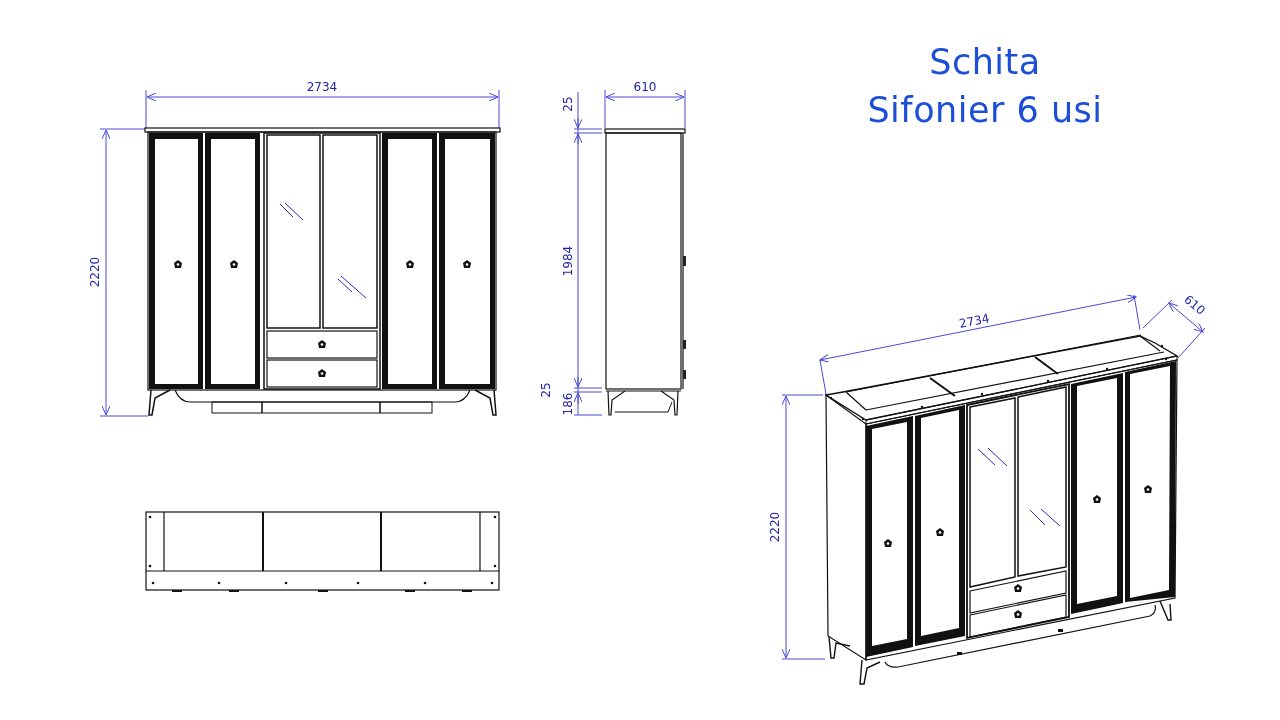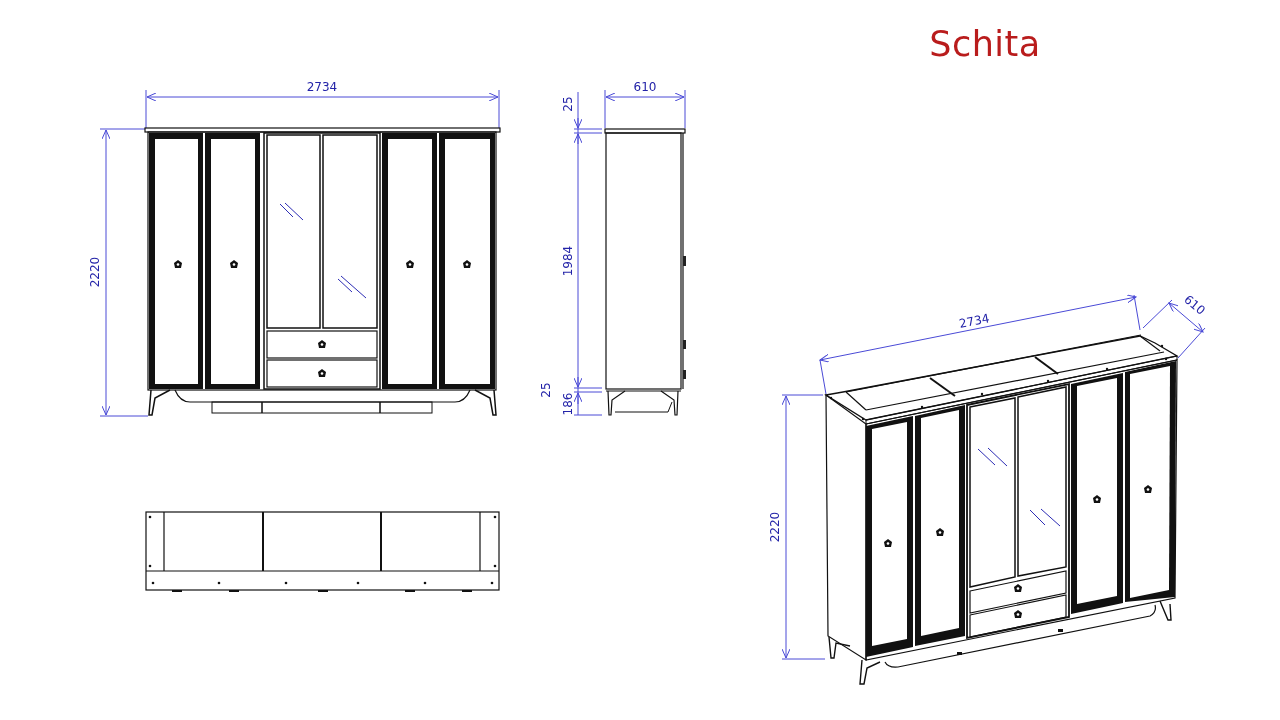--- a/index.html
+++ b/index.html
@@ -1,27 +1,28 @@
 <!DOCTYPE html>
 <html><head>
 <meta charset="utf-8">
 <style>
   html, body { margin:0; padding:0; background:#ffffff; }
   body { width:1280px; height:720px; position:relative; overflow:hidden; font-family:"Liberation Sans", sans-serif; }
-  .title { position:absolute; left:840px; top:20px; width:290px; text-align:center; color:#b91c1c; font-family:"DejaVu Sans", sans-serif; font-size:35px; line-height:48px; letter-spacing:0.5px; }
+  .title { position:absolute; left:840px; top:38px; width:290px; text-align:center; color:#1d4ed8; font-family:"DejaVu Sans", sans-serif; font-size:35px; line-height:48px; letter-spacing:0.5px; }
   svg { position:absolute; left:0; top:0; }
   .dim { fill:#2323a8; font-family:"DejaVu Sans", sans-serif; font-size:12px; }
   .dl { stroke:#4a4ad6; stroke-width:1; fill:none; }
   .ol { stroke:#111; fill:none; }
 </style>
 </head>
 <body>
 
 <div class="title">
   <div>Schita</div>
+  <div>Sifonier 6 usi</div>
 </div>
 
 <svg width="1280" height="720" viewBox="0 0 1280 720">
   <defs>
     <marker id="arr" markerWidth="10" markerHeight="8" refX="9" refY="4" orient="auto-start-reverse">
       <path d="M0,0 L9,4 L0,8" fill="none" stroke="#4a4ad6" stroke-width="1"></path>
     </marker>
     <g id="knob">
       <path d="M-4,-2 L0,-5 L4,-2 L3,3 L-3,3 Z" fill="#111"></path>
       <circle cx="0" cy="-0.5" r="1.3" fill="#fff"></circle>

